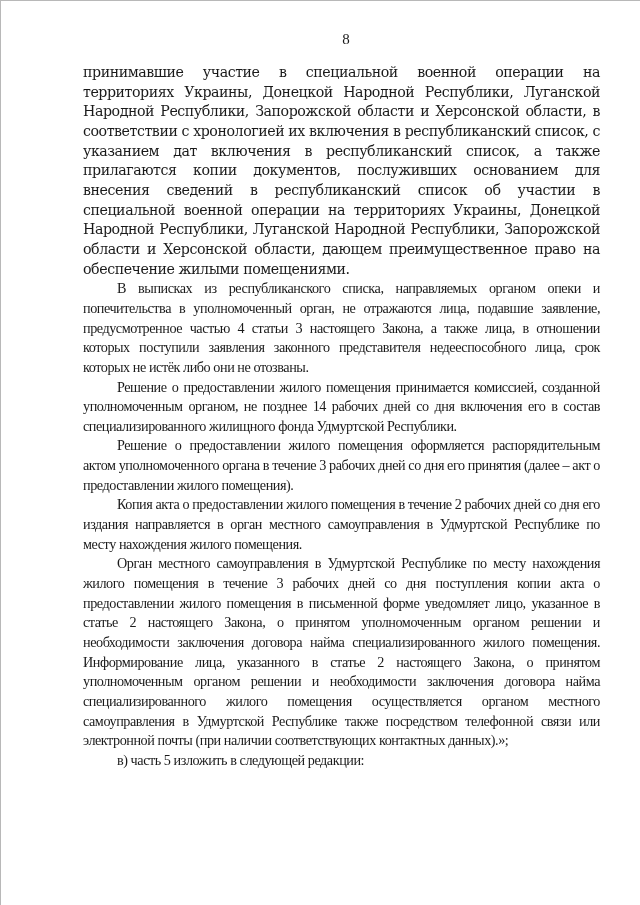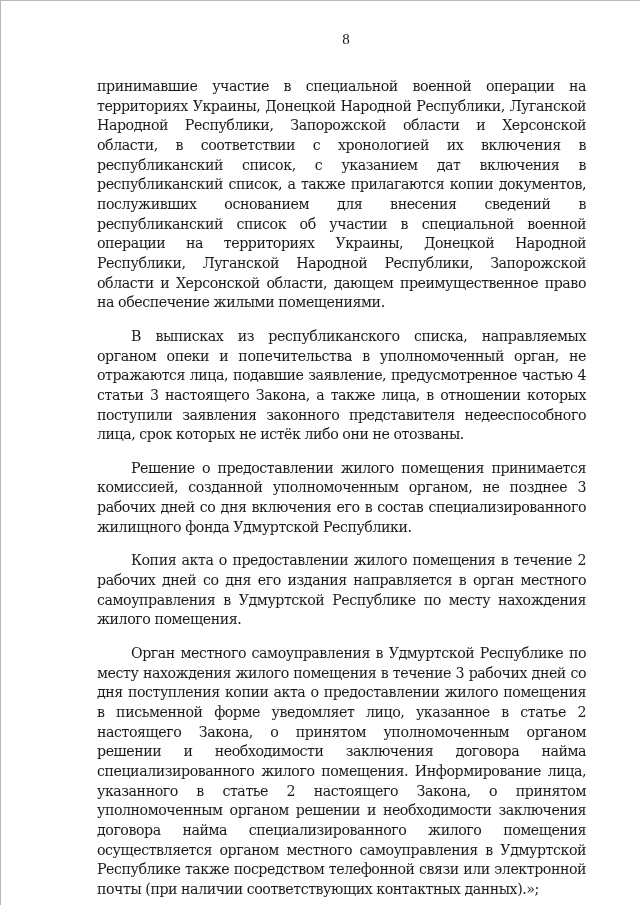--- a/index.html
+++ b/index.html
@@ -12,30 +12,31 @@
     .page-number {
       position: absolute; top: 30px; left: 0; width: 690px; text-align: center;
       font-family: "Liberation Serif", serif; font-size: 15px; color: #1a1a1a;
     }
     .body-text {
       position: absolute; left: 82px; top: 62px; width: 517px;
       font-family: "DejaVu Serif", "Liberation Serif", serif;
       font-size: 14.2px; line-height: 19.65px; color: #1a1a1a;
       letter-spacing: -0.45px;
     }
-    .para { margin: 14px; text-align: justify; text-align-last: left; }
-    .para.indent { text-indent: 34px; }
+    .para { margin: 0; text-align: justify; text-align-last: left; }
+    .para.indent { text-indent: 34px; font-family: Liberation Serif, serif; }
   </style>
 </head>
 <body>
 
 <div class="page">
   <div class="page-number">8</div>
   <div class="body-text">
     <p class="para">принимавшие участие в специальной военной операции на территориях Украины, Донецкой Народной Республики, Луганской Народной Республики, Запорожской области и Херсонской области, в соответствии с хронологией их включения в республиканский список, с указанием дат включения в республиканский список, а также прилагаются копии документов, послуживших основанием для внесения сведений в республиканский список об участии в специальной военной операции на территориях Украины, Донецкой Народной Республики, Луганской Народной Республики, Запорожской области и Херсонской области, дающем преимущественное право на обеспечение жилыми помещениями.</p>
     <p class="para indent">В выписках из республиканского списка, направляемых органом опеки и попечительства в уполномоченный орган, не отражаются лица, подавшие заявление, предусмотренное частью 4 статьи 3 настоящего Закона, а также лица, в отношении которых поступили заявления законного представителя недееспособного лица, срок которых не истёк либо они не отозваны.</p>
-    <p class="para indent">Решение о предоставлении жилого помещения принимается комиссией, созданной уполномоченным органом, не позднее 3 рабочих дней со дня включения его в состав специализированного жилищного фонда Удмуртской Республики.</p>
+    <p class="para indent">Решение о предоставлении жилого помещения принимается комиссией, созданной уполномоченным органом, не позднее 14 рабочих дней со дня включения его в состав специализированного жилищного фонда Удмуртской Республики.</p>
+    <p class="para indent">Решение о предоставлении жилого помещения оформляется распорядительным актом уполномоченного органа в течение 3 рабочих дней со дня его принятия (далее – акт о предоставлении жилого помещения).</p>
     <p class="para indent">Копия акта о предоставлении жилого помещения в течение 2 рабочих дней со дня его издания направляется в орган местного самоуправления в Удмуртской Республике по месту нахождения жилого помещения.</p>
     <p class="para indent">Орган местного самоуправления в Удмуртской Республике по месту нахождения жилого помещения в течение 3 рабочих дней со дня поступления копии акта о предоставлении жилого помещения в письменной форме уведомляет лицо, указанное в статье 2 настоящего Закона, о принятом уполномоченным органом решении и необходимости заключения договора найма специализированного жилого помещения. Информирование лица, указанного в статье 2 настоящего Закона, о принятом уполномоченным органом решении и необходимости заключения договора найма специализированного жилого помещения осуществляется органом местного самоуправления в Удмуртской Республике также посредством телефонной связи или электронной почты (при наличии соответствующих контактных данных).»;</p>
     <p class="para indent">в) часть 5 изложить в следующей редакции:</p>
 
   </div>
 </div>
 
 </body></html>

